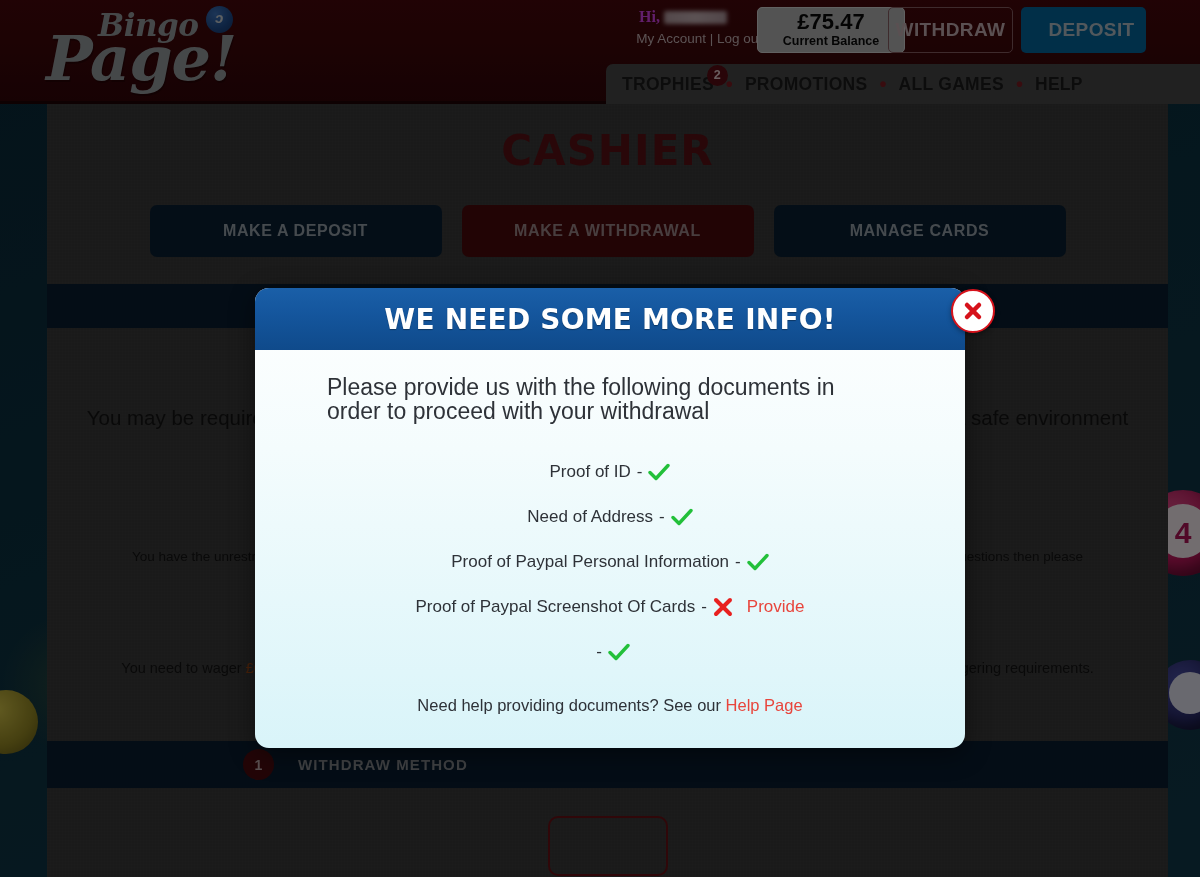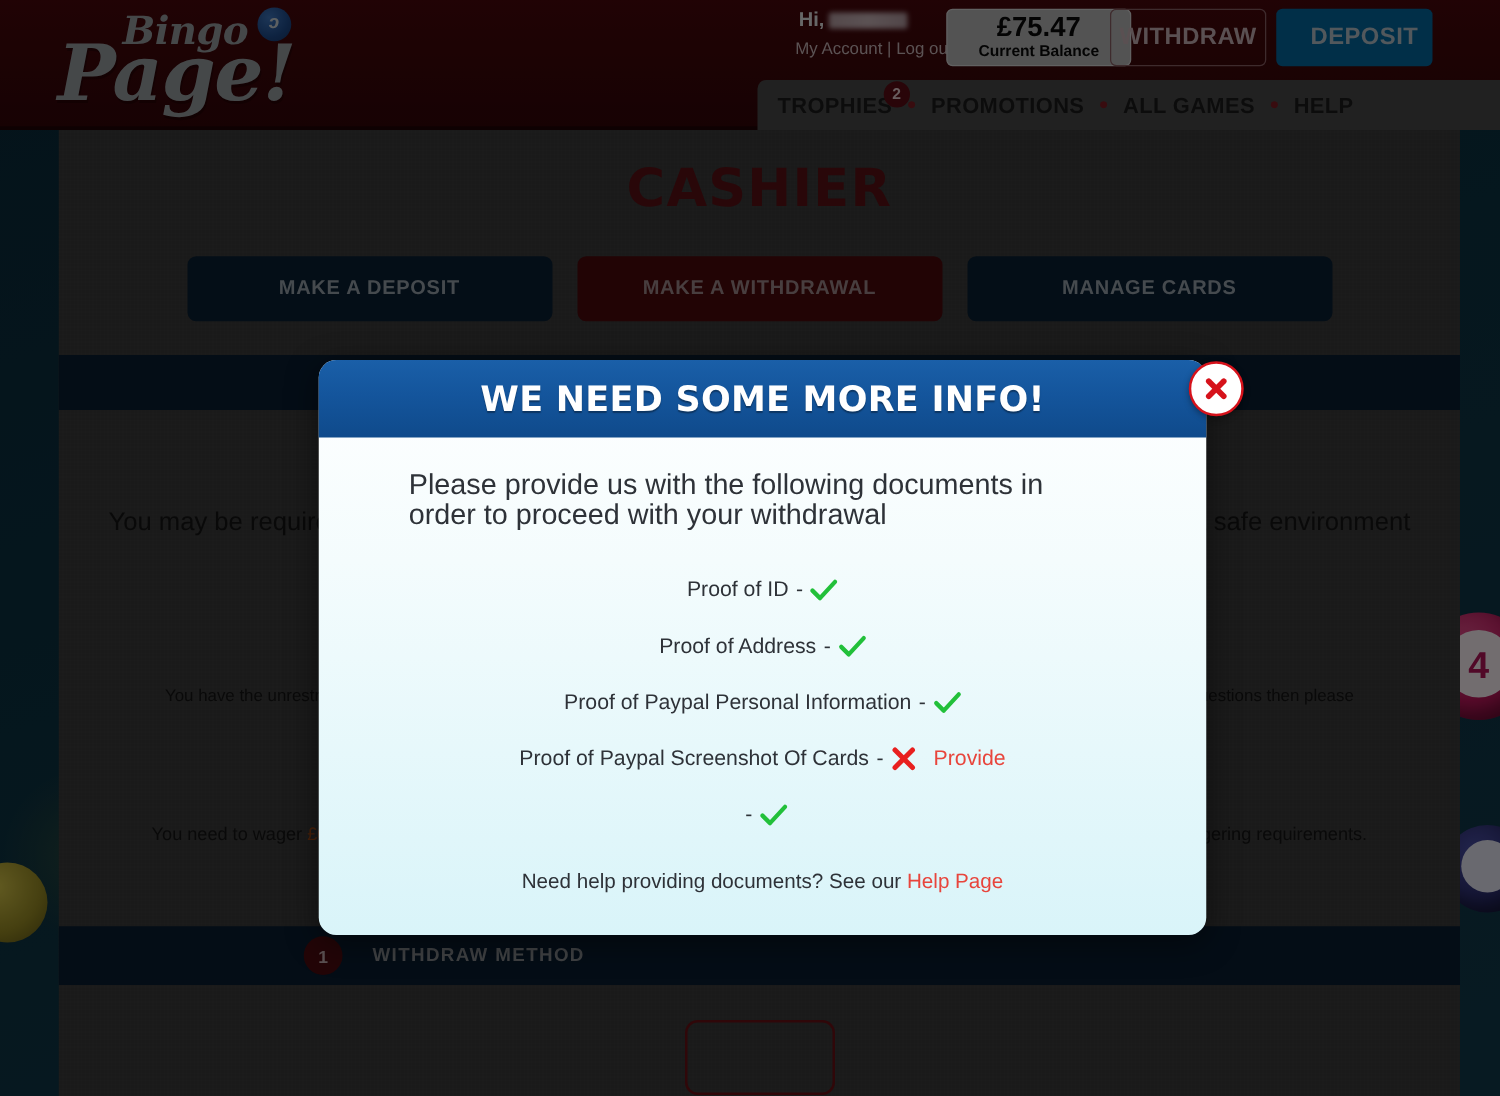--- a/index.html
+++ b/index.html
@@ -101,22 +101,22 @@
     text-shadow: 1px 2px 0 rgba(0,0,0,0.25);
   }
 
   .greeting {
     position: absolute; left: 612px; top: 8px;
     width: 150px; text-align: right;
     color: #d9c8c8;
     z-index: 6;
   }
   .greeting .hi {
-    font-size: 16px; font-weight: bold; color: #e5e5e5;
-    display: block; text-align: left; padding-left: 27px;
+    font-size: 16px; font-weight: bold; color: #d946ef;
+    display: block; text-align: left; padding-left: 27px; font-family: Liberation Serif, serif;
   }
   .greeting .hi .redacted {
     display: inline-block; vertical-align: -2px;
     width: 63px; height: 13px; margin-left: 4px;
     background: linear-gradient(90deg,#b9a0a5,#cbb6ba,#b49ba1);
     filter: blur(2.2px);
     border-radius: 2px;
   }
   .greeting .acct {
     display: block; margin-top: 5px;
@@ -452,21 +452,21 @@
       <span class="doc-label">Proof of ID</span>
       <span class="doc-dash">-</span>
       <span class="mark">
         <svg width="22" height="18" viewBox="0 0 22 18">
             <path d="M2 9.5 L8 15.5 L20 2.5" fill="none" stroke="#22c03a" stroke-width="3.4" stroke-linecap="round" stroke-linejoin="round"></path>
           </svg>
       </span>
     </div>
 
     <div class="doc-row">
-      <span class="doc-label">Proof of Address</span>
+      <span class="doc-label">Need of Address</span>
       <span class="doc-dash">-</span>
       <span class="mark">
         <svg width="22" height="18" viewBox="0 0 22 18">
             <path d="M2 9.5 L8 15.5 L20 2.5" fill="none" stroke="#22c03a" stroke-width="3.4" stroke-linecap="round" stroke-linejoin="round"></path>
           </svg>
       </span>
     </div>
 
     <div class="doc-row">
       <span class="doc-label">Proof of Paypal Personal Information</span>

